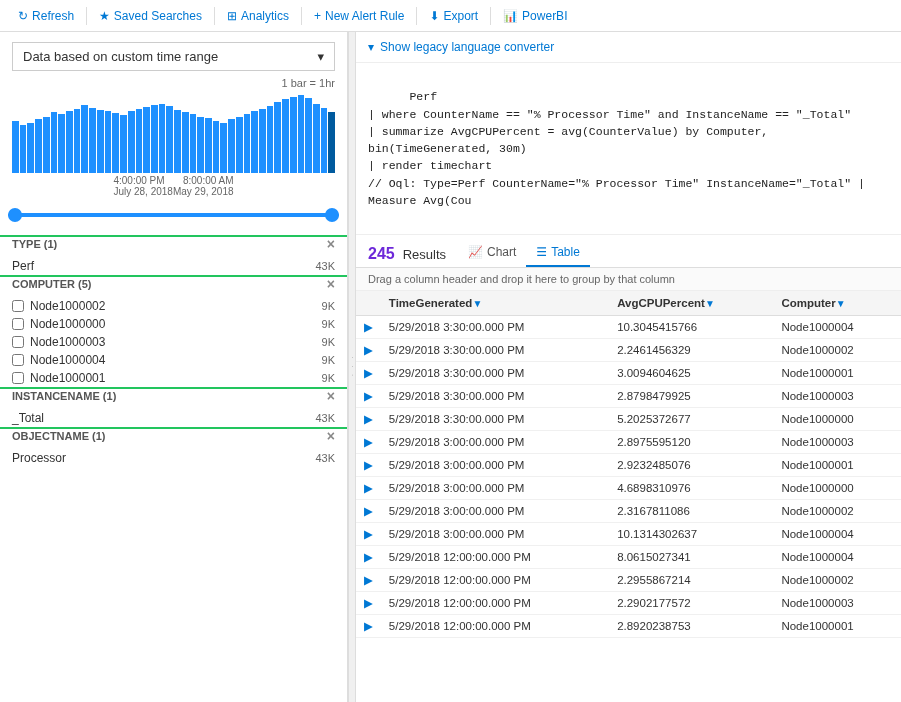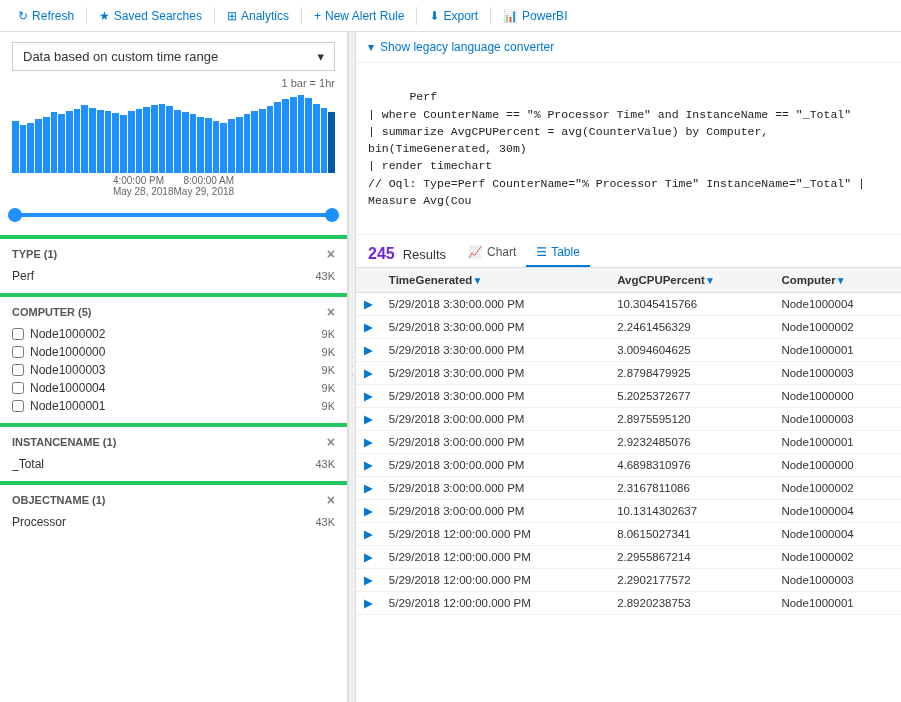--- a/index.html
+++ b/index.html
@@ -86,21 +86,21 @@
     }
     .range-thumb {
       width: 14px; height: 14px; background: #1e90ff; border-radius: 50%;
       position: absolute; top: -5px; cursor: pointer;
     }
     .range-thumb.left { left: 0; }
     .range-thumb.right { right: 0; }
 
     
     .filter-section {
-      border-top: 4px solid #22c55e; padding: 8px 12px;
+      border-top: 2px solid #22c55e; padding: 0 12px;
     }
     .filter-header {
       display: flex; justify-content: space-between; align-items: center;
       font-size: 11px; font-weight: 700; color: #555; text-transform: uppercase;
       margin-bottom: 6px;
     }
     .filter-close { cursor: pointer; color: #888; font-size: 14px; line-height: 1; }
     .filter-row {
       display: flex; justify-content: space-between; align-items: center;
       padding: 2px 0;
@@ -301,21 +301,21 @@
           <div class="hist-bar" style="height: 76px;"></div>
           <div class="hist-bar" style="height: 78px;"></div>
           <div class="hist-bar" style="height: 75px;"></div>
           <div class="hist-bar" style="height: 69px;"></div>
           <div class="hist-bar" style="height: 65px;"></div>
           <div class="hist-bar accent" style="height: 61px;"></div>
         </div>
       <div class="hist-dates">
         <div class="hist-date-left">
           <div>4:00:00 PM</div>
-          <div>May 28, 2018</div>
+          <div>July 28, 2018</div>
         </div>
         <div class="hist-date-right">
           <div>8:00:00 AM</div>
           <div>May 29, 2018</div>
         </div>
       </div>
     </div>
 
     <div class="range-slider-container">
       <div class="range-track">
@@ -428,20 +428,23 @@
       <button class="tab-btn">
         <span>📈</span>
         <span>Chart</span>
       </button>
       <button class="tab-btn active">
         <span>☰</span>
         <span>Table</span>
       </button>
     </div>
 
+    <div class="drag-hint">
+      <span>Drag a column header and drop it here to group by that column</span>
+    </div>
 
     <div class="data-table">
       <table>
         <thead>
           <tr>
             <th class="expand-col"></th>
             <th>
               <div class="th-inner">
                 <span>TimeGenerated</span>
                 <span class="filter-icon">▼</span>

